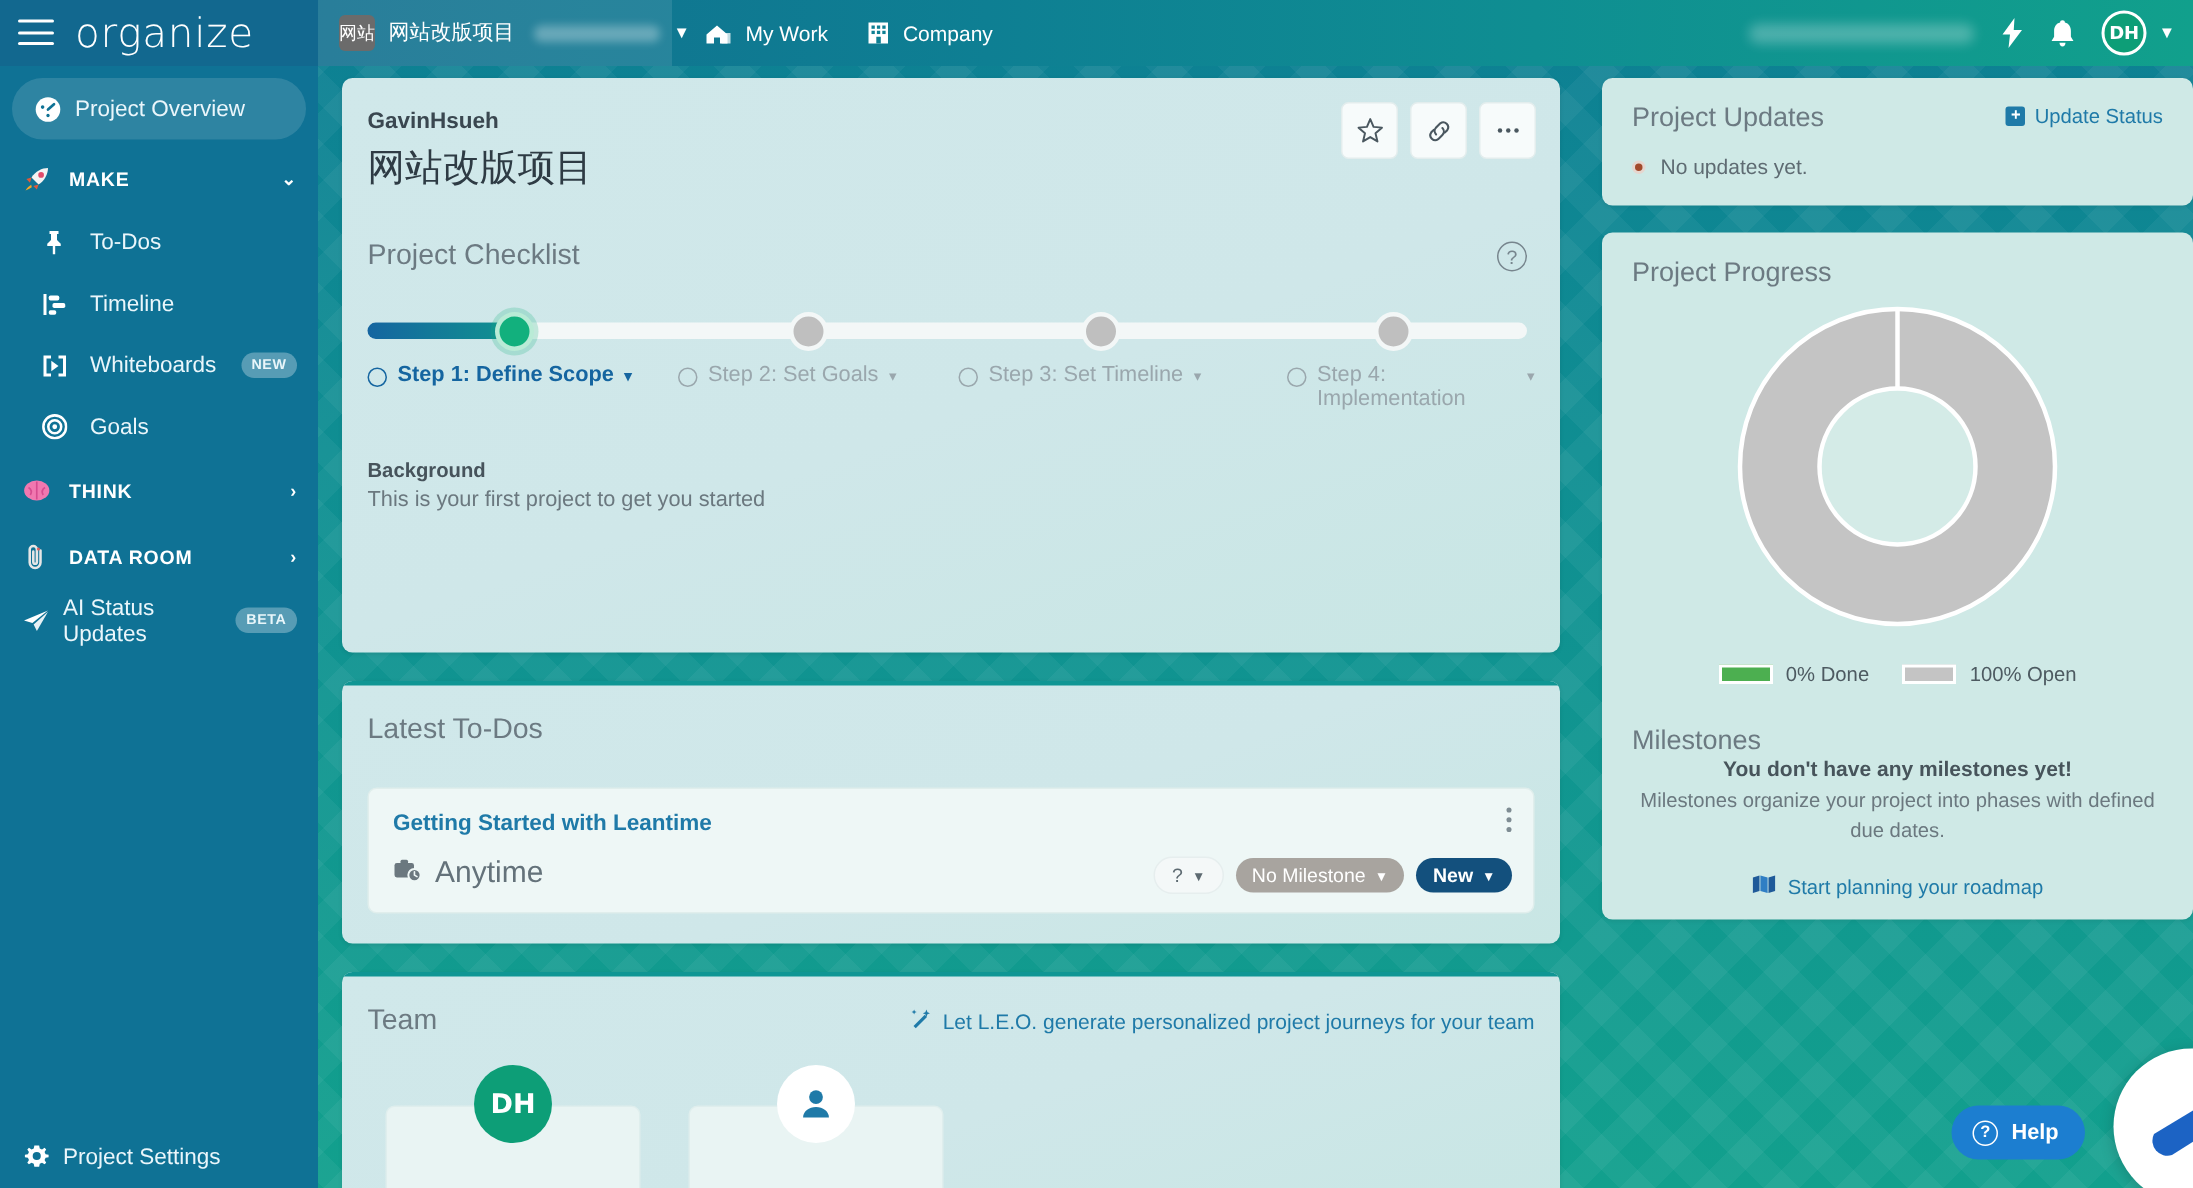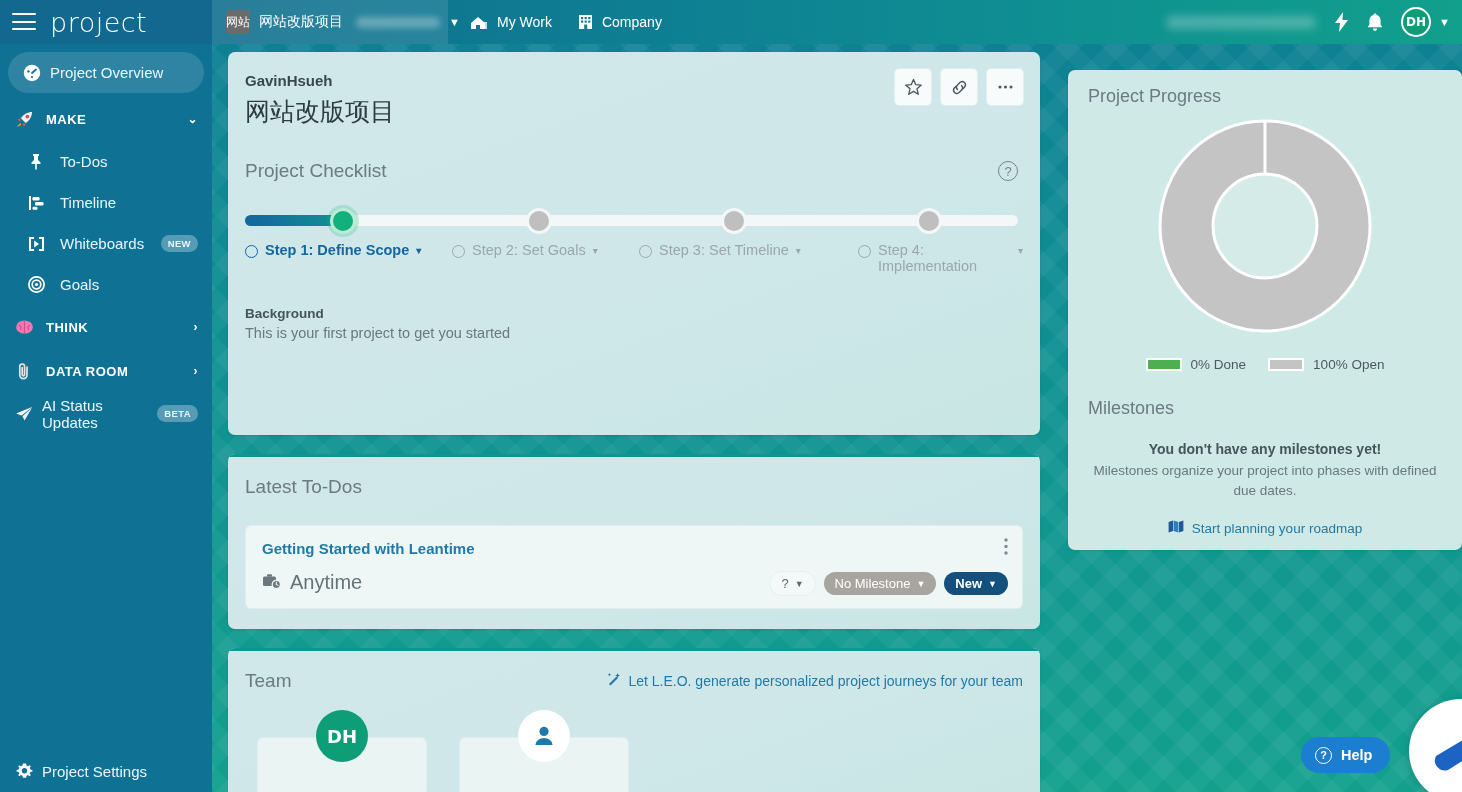--- a/index.html
+++ b/index.html
@@ -195,21 +195,21 @@
   .rtitle { font-size: 18px; color: #6c7a82; font-weight: 400; }
   .upd-status { position: absolute; top: 18px; right: 20px; color: #1f7aa8; font-size: 13.5px; cursor: pointer; display: flex; align-items: center; gap: 6px; }
   .plus-sq { width: 13px; height: 13px; background: #1f7aa8; color: #fff; font-size: 11px; line-height: 13px; text-align: center; border-radius: 2px; font-weight: bold; }
   .no-upd { display: flex; align-items: center; gap: 10px; margin-top: 14px; color: #5e6b72; font-size: 14px; }
   .dot-red { width: 9px; height: 9px; border-radius: 50%; background: #a24a2b; border: 2px solid #e6d6cf; }
 
   .legend { display: flex; justify-content: center; gap: 22px; margin-top: 18px; }
   .legend-item { display: flex; align-items: center; gap: 9px; font-size: 13.5px; color: #4d5a61; }
   .swatch { width: 36px; height: 13px; border: 2px solid #fff; }
 
-  .ms-empty-t { text-align: center; font-size: 14px; font-weight: bold; color: #47545b; margin-top: 22px; }
+  .ms-empty-t { text-align: center; font-size: 14px; font-weight: bold; color: #47545b; }
   .ms-empty-b { text-align: center; font-size: 13.5px; color: #6b787f; margin-top: 4px; line-height: 1.45; }
   .ms-link { display: flex; align-items: center; justify-content: center; gap: 8px; margin-top: 20px; color: #1f7aa8; font-size: 13.5px; cursor: pointer; }
 
   
   .help-btn {
     position: absolute; left: 1301px; top: 737px; height: 36px; padding: 0 18px 0 14px;
     background: #1c7ed0; border-radius: 18px; display: flex; align-items: center; gap: 9px;
     color: #fff; font-size: 14.5px; font-weight: bold; cursor: pointer; z-index: 60;
   }
   .help-ring { width: 17px; height: 17px; border-radius: 50%; border: 1.6px solid #fff; font-size: 11px; display:flex; align-items:center; justify-content:center; }
@@ -225,21 +225,21 @@
 <div id="app">
   <div class="bg-canvas"></div>
 
   <div class="topbar">
     <div class="brand-zone">
       <div class="hamburger">
           <i></i>
           <i></i>
           <i></i>
         </div>
-      <div class="logo-text">project</div>
+      <div class="logo-text">organize</div>
     </div>
 
     <div class="proj-tab">
       <div class="proj-avatar">网站</div>
       <div class="proj-name">网站改版项目</div>
       <div class="proj-blur"></div>
       <div class="proj-caret">▼</div>
     </div>
 
     <div class="nav-links">
@@ -547,20 +547,31 @@
               </svg>
           </div>
 
         </div>
       </div>
     </div>
   </div>
 
   <div class="right-col">
 
+    <div class="rcard">
+      <div class="rtitle">Project Updates</div>
+      <div class="upd-status">
+        <span class="plus-sq">+</span>
+        <span>Update Status</span>
+      </div>
+      <div class="no-upd">
+        <span class="dot-red"></span>
+        <span>No updates yet.</span>
+      </div>
+    </div>
 
     <div class="rcard" style="margin-top:18px;padding-bottom:14px;">
       <div class="rtitle">Project Progress</div>
 
       <div style="display:flex;justify-content:center;margin-top:6px;">
         <svg width="226" height="226" viewBox="0 0 226 226">
           <circle cx="113" cy="113" r="105" fill="#c4c4c4" stroke="#ffffff" stroke-width="3"></circle>
           <line x1="113" y1="8" x2="113" y2="60" stroke="#ffffff" stroke-width="3"></line>
           <circle cx="113" cy="113" r="52" fill="#d4ebe7" stroke="#ffffff" stroke-width="3"></circle>
         </svg>

